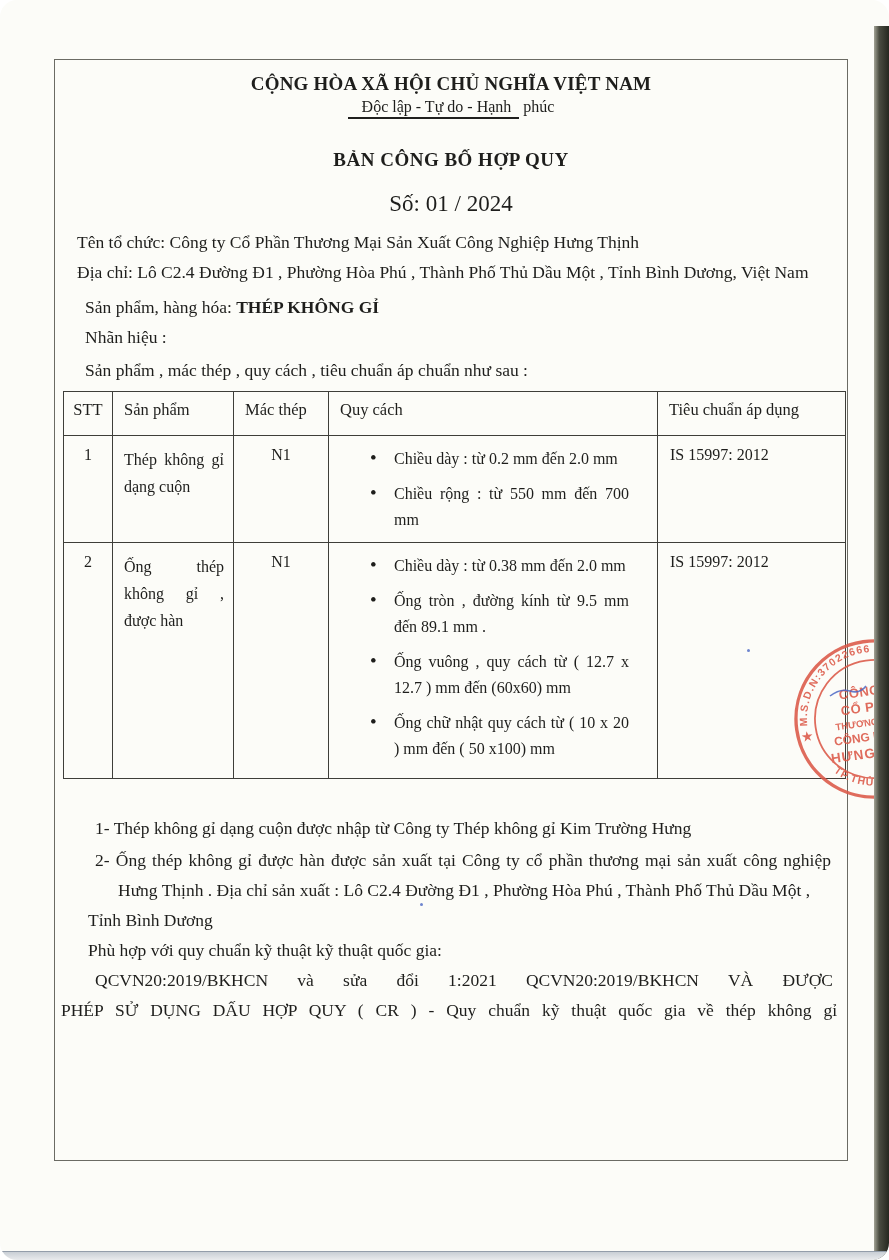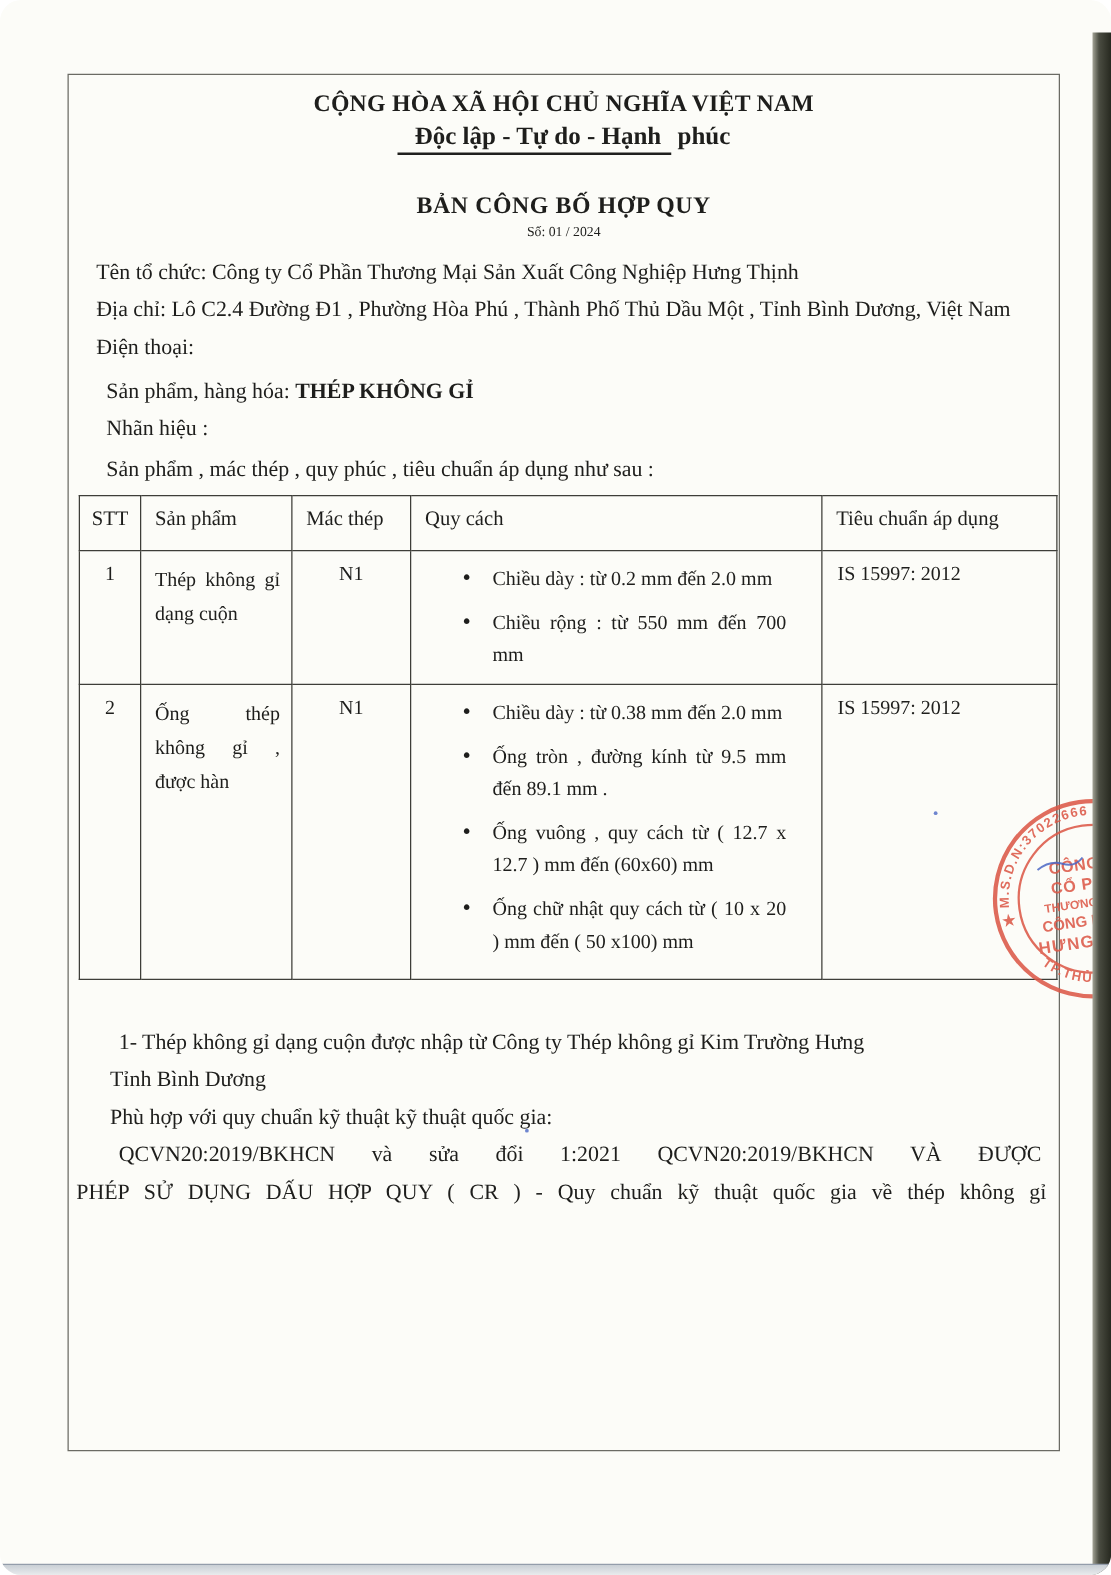--- a/index.html
+++ b/index.html
@@ -11,24 +11,24 @@
   }
   
   .edge-right{position:absolute; top:26px; right:0; width:15px; height:1234px;
     background:linear-gradient(to right,#a3a396 0%, #4a4c41 35%, #26281f 100%);}
   .edge-bottom{position:absolute; left:0; bottom:0; width:889px; height:8px;
     background:linear-gradient(to bottom,#c9cfd5,#e9ebed); border-top:1px solid #939daa;}
   
   .frame{position:absolute; left:54px; top:59px; width:792px; height:1100px;
     border:1px solid #6b6b64; background:transparent;}
   .nh1{margin-top:13px; text-align:center; font-weight:bold; font-size:19px; letter-spacing:.2px;}
-  .nh2{margin-top:3px; text-align:center; font-weight:bold; font-size:20px;}
+  .nh2{margin-top:3px; text-align:center; font-weight:normal; font-size:16px;}
   .nh2 .u{display:inline-block; padding:0 8px 1px 14px; border-bottom:2px solid #20201e;}
   .doc-title{margin-top:30px; text-align:center; font-weight:bold; font-size:19px; letter-spacing:.5px;}
-  .doc-num{margin-top:4px; text-align:center; font-size:11px;}
+  .doc-num{margin-top:20px; text-align:center; font-size:23px;}
   .para{font-size:17.5px; line-height:30px; margin:0 16px 0 22px; text-align:justify;}
   .mt10{margin-top:10px;} .mt5{margin-top:5px;} .mt3{margin-top:3px;}
   .indent{margin-left:30px;}
   .b{font-weight:bold;}
   
   table.tbl{border-collapse:collapse; table-layout:fixed; width:782px; margin:6px 0 0 8px;
     font-size:16px;}
   .tbl th,.tbl td{border:1.4px solid #3e3e39; vertical-align:top; font-weight:normal;}
   .tbl thead tr{height:44px;}
   .tbl th{text-align:left; padding:8px 6px 8px 11px; font-size:16.5px;}
@@ -80,27 +80,26 @@
     <div class="nh2">
       <span class="u">Độc lập - Tự do - Hạnh</span>
       <span>phúc</span>
     </div>
 
     <div class="doc-title">BẢN CÔNG BỐ HỢP QUY</div>
     <div class="doc-num">Số: 01 / 2024</div>
 
     <p class="para mt10">Tên tổ chức: Công ty Cổ Phần Thương Mại Sản Xuất Công Nghiệp Hưng Thịnh</p>
     <p class="para">Địa chỉ: Lô C2.4 Đường Đ1 , Phường Hòa Phú , Thành Phố Thủ Dầu Một , Tỉnh Bình Dương, Việt Nam</p>
-    <p class="para">Điện thoại:</p>
 
     <p class="para indent mt5">
       <span>Sản phẩm, hàng hóa: </span><span class="b">THÉP KHÔNG GỈ</span>
     </p>
     <p class="para indent">Nhãn hiệu :</p>
-    <p class="para indent mt3">Sản phẩm , mác thép , quy phúc , tiêu chuẩn áp dụng như sau :</p>
+    <p class="para indent mt3">Sản phẩm , mác thép , quy cách , tiêu chuẩn áp chuẩn như sau :</p>
 
     <table class="tbl">
       <colgroup>
           <col style="width:49px">
           <col style="width:121px">
           <col style="width:95px">
           <col style="width:329px">
           <col style="width:188px">
         </colgroup>
       <thead>
@@ -137,20 +136,21 @@
               <li>Ống chữ nhật quy cách từ ( 10 x 20 ) mm đến ( 50 x100) mm</li>
             </ul>
           </td>
           <td class="std">IS 15997: 2012</td>
         </tr>
       </tbody>
     </table>
 
     <div class="notes">
       <div class="n1a">1-  Thép không gỉ dạng cuộn được nhập từ Công ty Thép không gỉ Kim Trường Hưng</div>
+      <div class="n2">2-  Ống thép không gỉ được hàn được sản xuất tại Công ty cổ phần thương mại sản xuất công nghiệp Hưng Thịnh . Địa chỉ sản xuất : Lô C2.4 Đường Đ1 , Phường Hòa Phú , Thành Phố Thủ Dầu Một ,</div>
       <div class="n2tail">Tỉnh Bình Dương</div>
       <div class="conform">Phù hợp với quy chuẩn kỹ thuật kỹ thuật quốc gia:</div>
       <div class="reg1">QCVN20:2019/BKHCN và sửa đổi 1:2021 QCVN20:2019/BKHCN VÀ ĐƯỢC</div>
       <div class="reg2">PHÉP SỬ DỤNG DẤU HỢP QUY ( CR ) -  Quy chuẩn kỹ thuật quốc gia về thép không gỉ</div>
     </div>
 
   </div>
 
   <svg class="stamp" width="200" height="200" viewBox="0 0 200 200">
     <defs>

